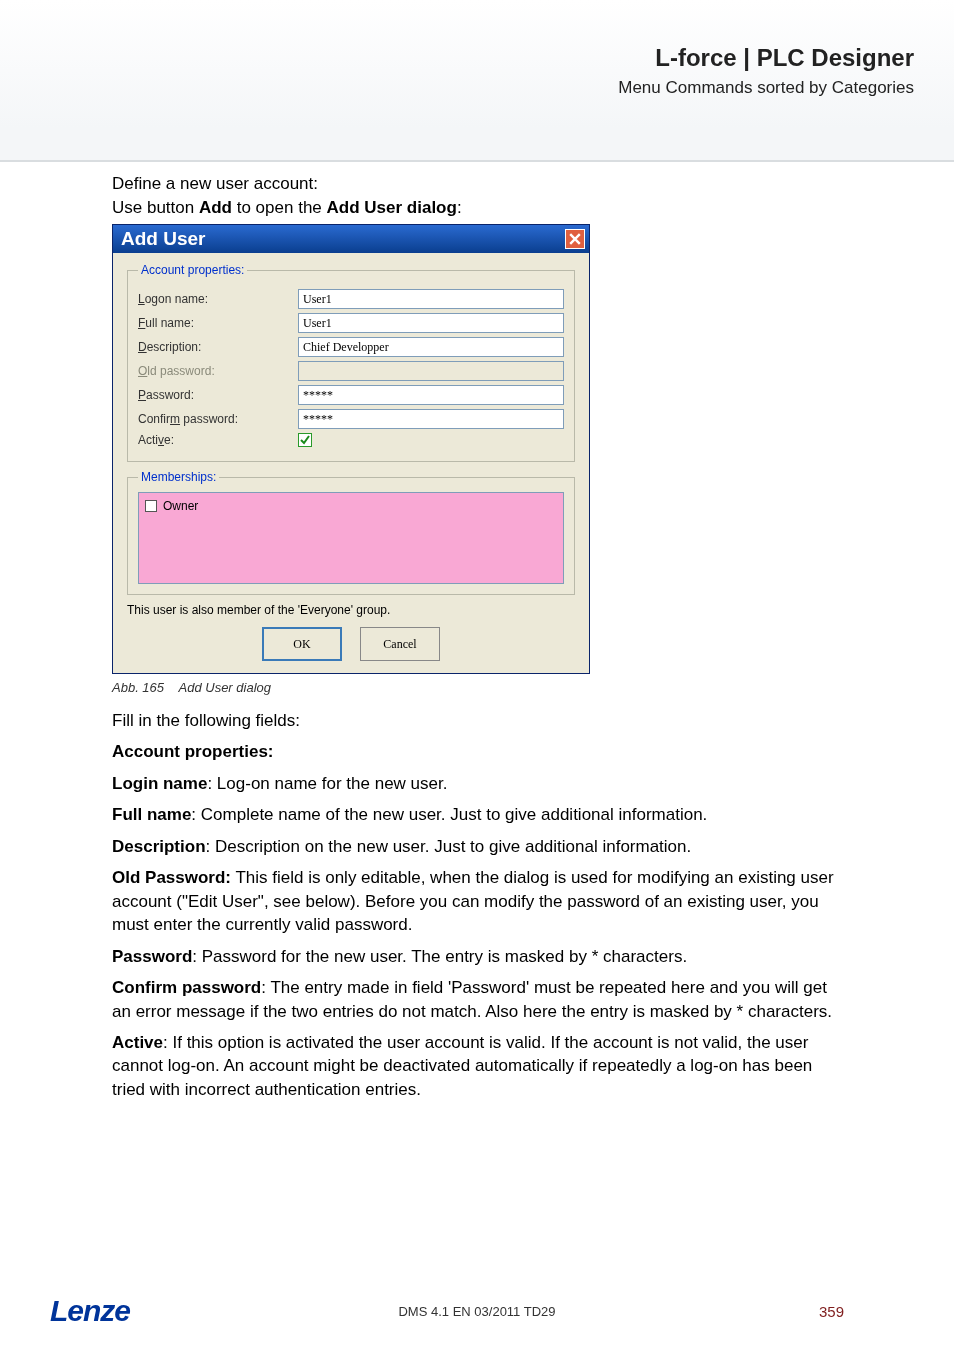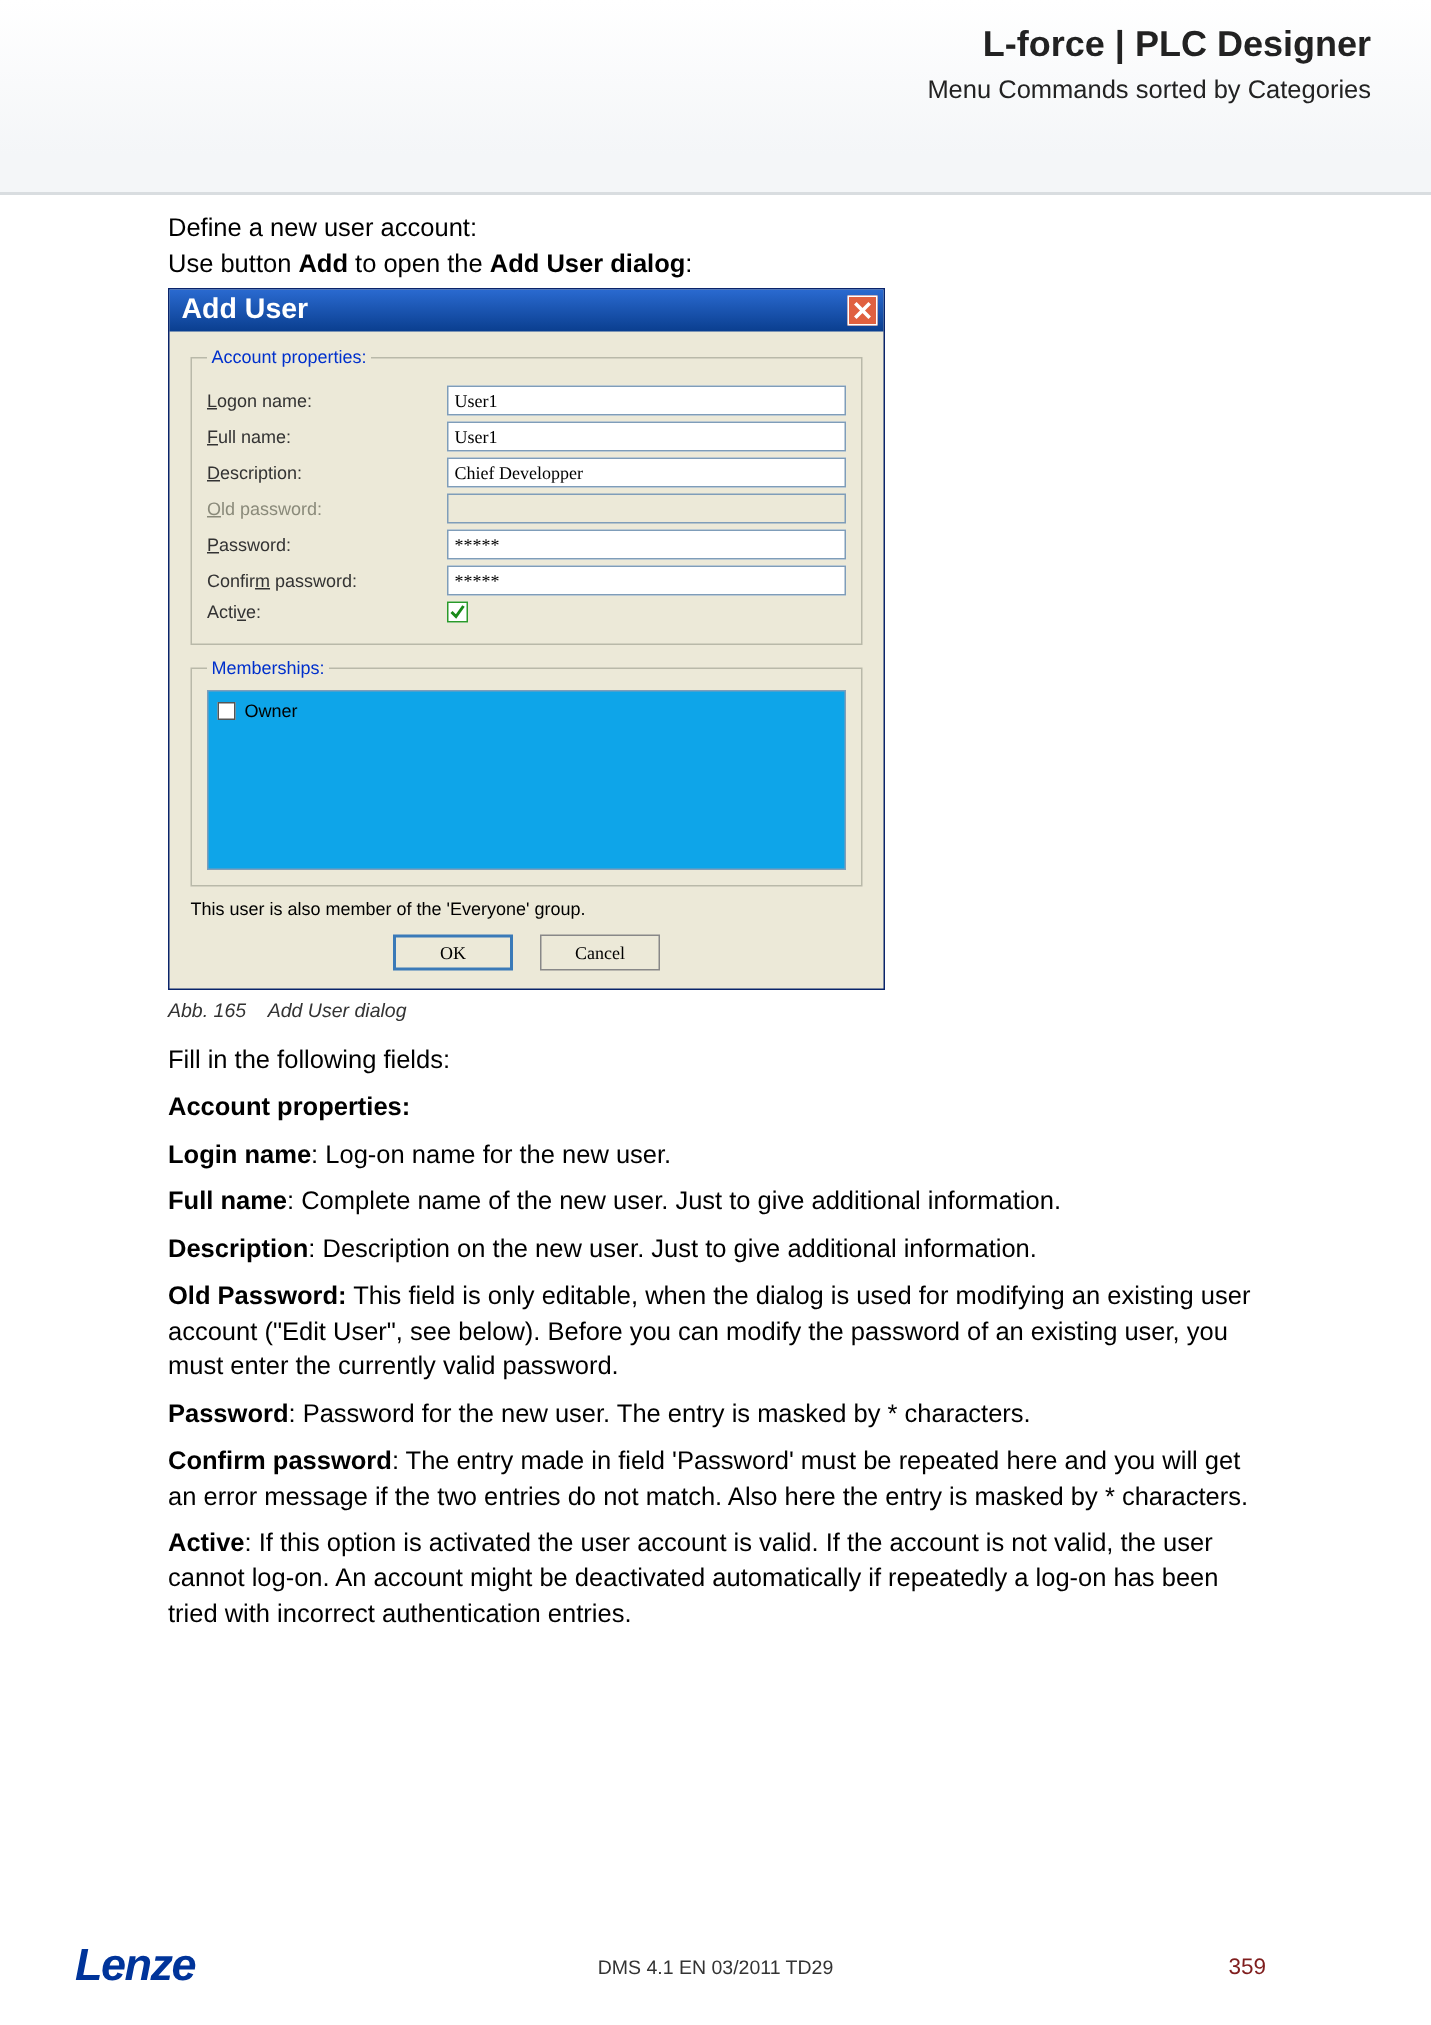--- a/index.html
+++ b/index.html
@@ -1,17 +1,17 @@
 <!DOCTYPE html>
 <html><head>
 <meta charset="utf-8">
 <style>
   * { box-sizing: border-box; margin: 0; padding: 0; }
   html, body { width: 954px; height: 1350px; font-family: "Segoe UI", Tahoma, sans-serif; background: #fff; color: #000; }
-  .topband { height: 130px; border-bottom: 2px solid #d9dde0; background: linear-gradient(#fff, #f4f6f8 80%); padding: 16px 40px 0 0; position: relative; }
+  .topband { height: 162px; border-bottom: 2px solid #d9dde0; background: linear-gradient(#fff, #f4f6f8 80%); padding: 44px 40px 0 0; position: relative; }
   .topband h1 { font-family: "Segoe UI", Tahoma, sans-serif; font-weight: 700; font-size: 24px; color: #222; text-align: right; margin-bottom: 6px; }
   .topband .sub { text-align: right; font-size: 17px; color: #222; }
   .page { padding: 12px 120px 0 112px; }
   .intro p { font-size: 17px; margin-bottom: 4px; }
   .bold { font-weight: 700; }
 
   .dialog { width: 478px; margin-top: 6px; border: 1px solid #0a246a; background: #ece9d8; font-family: Tahoma, sans-serif; font-size: 12px; }
   .titlebar { height: 28px; background: linear-gradient(#2a6ad0, #0a3e8f); color: #fff; display: flex; align-items: center; justify-content: space-between; padding: 0 4px 0 8px; }
   .titlebar .t { font-weight: 700; font-size: 19px; }
   .titlebar .xbox { width: 20px; height: 20px; background: #e06040; border: 1px solid #fff; display: flex; align-items: center; justify-content: center; }
@@ -20,26 +20,26 @@
   fieldset { border: 1px solid #b9b9a9; margin-bottom: 8px; padding: 8px 10px 10px 10px; }
   legend { color: #0030cc; padding: 0 3px; font-size: 12px; }
   .row { display: flex; align-items: center; margin: 4px 0; }
   .row .lab { width: 160px; color: #333; }
   .row .u { text-decoration: underline; }
   .row .disabled { color: #8a8a7a; }
   .row input[type=text], .row input[type=password] { flex: 1; height: 20px; border: 1px solid #7f9db9; background: #fff; padding: 0 4px; font-family: Tahoma; font-size: 12px; }
   .row input.dis { background: #ece9d8; color: #888; }
   .chk { width: 14px; height: 14px; border: 1px solid #2a9a2a; display: inline-flex; align-items: center; justify-content: center; background: #fff; }
   .chk svg { width: 10px; height: 10px; }
-  .memberbox { border: 1px solid #7f9db9; background: #0ea5e9; height: 120px; padding: 6px; }
+  .memberbox { border: 1px solid #7f9db9; background: #f9a8d4; height: 92px; padding: 6px; }
   .memberrow { display: flex; align-items: center; gap: 6px; }
   .square { width: 12px; height: 12px; border: 1px solid #555; background: #fff; }
   .note { margin: 8px 0 10px 0; }
   .dlgbtns { display: flex; justify-content: center; gap: 18px; }
-  .dlgbtns button { width: 80px; height: 24px; border: 1px solid #888; background: #ece9d8; font-family: Tahoma; font-size: 12px; }
+  .dlgbtns button { width: 80px; height: 34px; border: 1px solid #888; background: #ece9d8; font-family: Tahoma; font-size: 12px; }
   .dlgbtns button.ok { border: 2px solid #3a7ab8; }
 
   .caption { font-style: italic; font-size: 13px; color: #333; margin-top: 6px; }
   .prose { margin-top: 14px; }
   .prose p { font-size: 17px; line-height: 1.38; margin-bottom: 8px; }
 
   .footer { position: absolute; bottom: 22px; left: 0; right: 0; padding: 0 110px 0 50px; display: flex; align-items: center; justify-content: space-between; }
   .footer .logo { font-family: Arial, sans-serif; font-weight: 900; font-style: italic; font-size: 30px; color: #00349a; letter-spacing: -1px; }
   .footer .mid { font-size: 13px; color: #333; position: absolute; left: 50%; transform: translateX(-50%); }
   .footer .pnum { font-size: 15px; color: #7f1d1d; }

